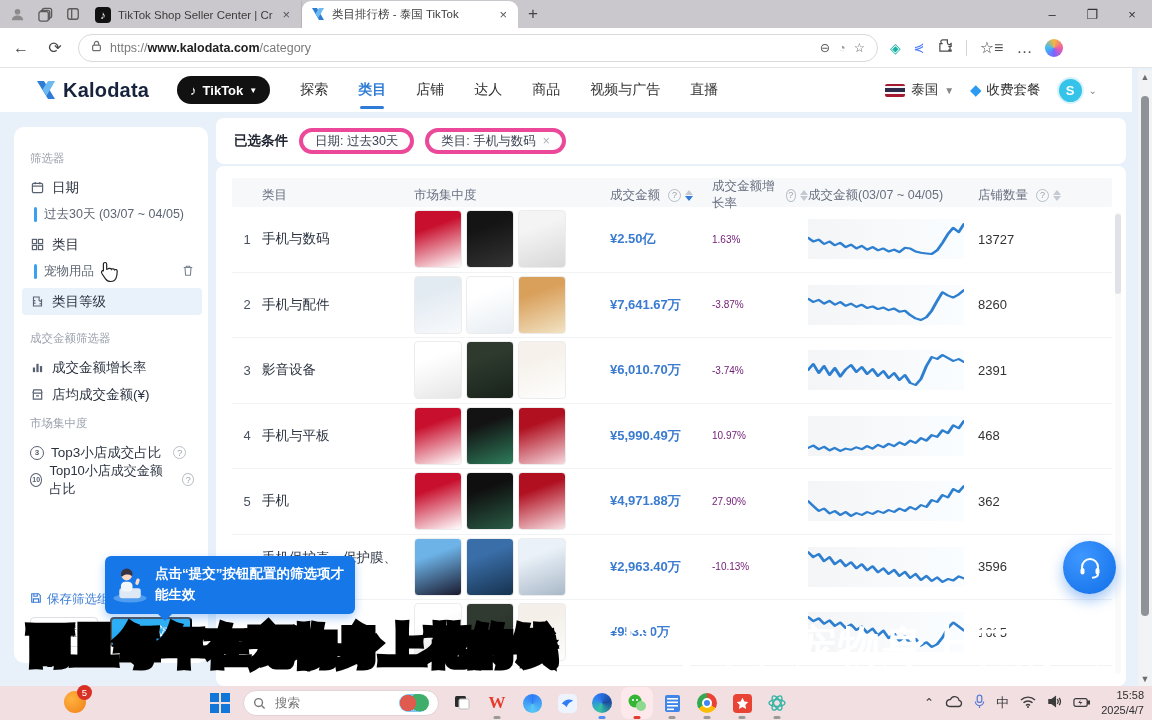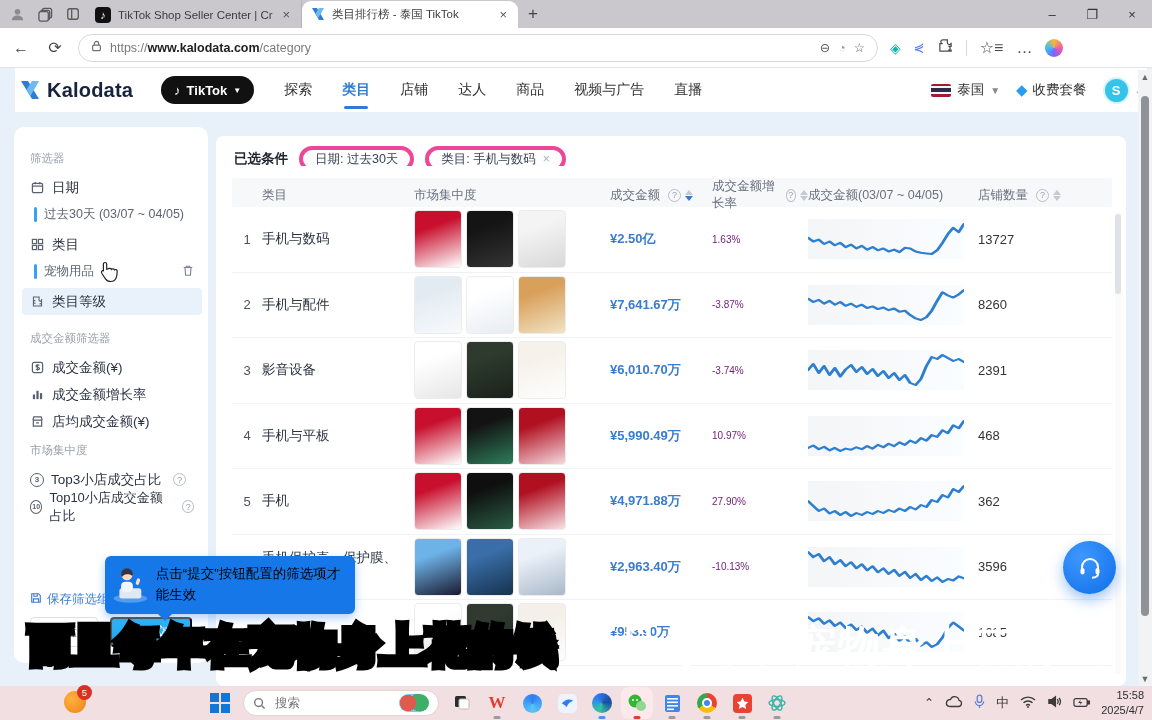--- a/index.html
+++ b/index.html
@@ -27,21 +27,21 @@
   .urlpill{height:28px;flex:0 0 800px;border:1px solid #d9d9d9;border-radius:14px;display:flex;align-items:center;padding:0 12px;gap:8px;font-size:12.5px;color:#7a7a7a}
   .urlpill .host{color:#1f1f1f;font-weight:bold}
   .urlpill .spacer{flex:1}
   .toolicons{display:flex;align-items:center;gap:13px;color:#4c4c4c}
   .divd{width:1px;height:16px;background:#d6d6d6}
   .copilot{width:18px;height:18px;border-radius:50%;background:conic-gradient(#f6b73c,#ef5da8,#7b61ff,#38bdf8,#f6b73c)}
   .ext-teal{color:#19b3a6;font-size:14px}
   .ext-kite{color:#4f7df7;font-size:13px}
 
   
-  .siteheader{position:absolute;top:68px;left:15px;width:1132px;height:44px;background:#fff;display:flex;align-items:center;padding:0 4px}
+  .siteheader{position:absolute;top:68px;left:0;width:1132px;height:44px;background:#fff;display:flex;align-items:center;padding:0 35px}
   .brand{display:flex;align-items:center;gap:6px}
   .brand .word{font-size:20px;font-weight:bold;color:#17233d;letter-spacing:.2px}
   .tiktok-pill{margin-left:28px;background:#111;color:#fff;border-radius:16px;height:28px;display:flex;align-items:center;gap:6px;padding:0 13px;font-size:13px;font-weight:bold}
   .mainnav{display:flex;gap:30px;margin-left:30px;font-size:14px;color:#333}
   .mainnav .nitem{position:relative;height:44px;display:flex;align-items:center;cursor:pointer}
   .mainnav .nitem.active{color:#2f7cd6;font-weight:bold}
   .mainnav .nitem.active::after{content:"";position:absolute;left:2px;right:2px;bottom:3px;height:3px;border-radius:2px;background:#2f7cd6}
   .hdr-right{margin-left:auto;display:flex;align-items:center;gap:16px;font-size:13.5px;color:#333}
   .flag{width:20px;height:13px;display:flex;flex-direction:column;border-radius:2px;overflow:hidden}
   .flag div{flex:1}
@@ -62,21 +62,21 @@
   .ssub .trash{margin-left:auto;color:#7b8492}
   .sitem.hl{background:#e9f2fb;border-radius:4px;margin:0 -8px;padding:0 8px}
   .qmark{width:13px;height:13px;border:1px solid #b9bfc8;border-radius:50%;font-size:9px;color:#9aa2ad;display:inline-flex;align-items:center;justify-content:center;margin-left:5px}
   .numcirc{width:14px;height:14px;border:1.4px solid #586170;border-radius:50%;font-size:8px;font-weight:bold;display:inline-flex;align-items:center;justify-content:center;color:#586170}
   .savelink{position:absolute;left:16px;bottom:55px;display:flex;align-items:center;gap:5px;color:#3a7bd5;font-size:12.5px}
   .btnrow{position:absolute;left:16px;right:16px;bottom:16px;display:flex;gap:12px}
   .btn-reset{width:68px;height:30px;border:1px solid #dcdfe4;border-radius:4px;background:#fff;font-size:13px;color:#3c4352;display:flex;align-items:center;justify-content:center}
   .btn-submit{flex:1;height:30px;border-radius:4px;background:linear-gradient(180deg,#33b5f6,#1ea2f0);color:#fff;font-size:13px;letter-spacing:4px;display:flex;align-items:center;justify-content:center}
 
   
-  .chipcard{position:absolute;left:216px;top:24px;width:910px;height:46px;background:#fff;border-radius:8px;display:flex;align-items:center;padding:0 18px;gap:11px}
+  .chipcard{position:absolute;left:216px;top:6px;width:910px;height:46px;background:#fff;border-radius:8px;display:flex;align-items:center;padding:0 18px;gap:11px}
   .chipcard .lbl{font-size:13.5px;font-weight:bold;color:#1f2430}
   .chip{height:26px;border:4px solid #ec4899;border-radius:13px;background:#fdfdfd;display:flex;align-items:center;padding:0 12px;font-size:12.5px;color:#3c4352;gap:7px}
   .chip .x{color:#a9b0ba;font-size:12px}
 
   
   .tablecard{position:absolute;left:216px;top:54px;width:910px;height:520px;background:#fff;border-radius:8px;padding:12px 14px 0 16px;overflow:hidden}
   .tgrid{display:grid;grid-template-columns:30px 152px 196px 102px 96px 170px 1fr;align-items:center}
   .thead{background:#f7f8fa;height:29px;font-size:12.5px;color:#697081;border-radius:2px}
   .thead>div{display:flex;align-items:center;gap:3px}
   .sorts{display:inline-flex;flex-direction:column;gap:1px;margin-left:1px}
@@ -93,21 +93,21 @@
   .c-gr{font-size:10px;color:#701a75}
   .c-spark{padding-right:14px}
   .c-spark svg{display:block;width:100%;height:40px;background:linear-gradient(90deg,#f4f5f7,#fafdff)}
   .c-shop{font-size:13px;color:#333}
   .innerscroll{position:absolute;right:5px;top:46px;bottom:12px;width:6px;border-radius:3px;background:#fafafa}
   .innerscroll .th{position:absolute;top:2px;left:0;width:6px;height:80px;border-radius:3px;background:#dfe2e6}
 
   
   .tooltip{position:absolute;left:105px;top:444px;width:250px;height:58px;background:#1677e8;border-radius:6px;display:flex;align-items:center;padding:6px 10px 6px 6px;gap:6px;box-shadow:0 4px 10px rgba(22,119,232,.35);z-index:30}
   .tooltip::after{content:"";position:absolute;left:52px;bottom:-7px;width:0;height:0;border-left:8px solid transparent;border-right:8px solid transparent;border-top:8px solid #1677e8}
-  .tooltip .txt{color:#000000;font-size:13.5px;font-weight:normal;line-height:1.55}
+  .tooltip .txt{color:#ffffff;font-size:13.5px;font-weight:bold;line-height:1.55}
 
   
   .chatbtn{position:absolute;left:1063px;top:429px;width:53px;height:53px;border-radius:50%;background:radial-gradient(circle at 35% 30%,#3f97ff,#0f6fe8);box-shadow:0 6px 14px rgba(15,111,232,.4);display:flex;align-items:center;justify-content:center;z-index:25}
 
   
   .subtitle{position:absolute;left:0;right:0;top:506px;text-align:center;z-index:40;pointer-events:none}
   .subtitle span{position:relative;display:inline-block;font-size:42px;font-weight:900;letter-spacing:2px;font-family:"DejaVu Sans",sans-serif}
   .sub-stroke{color:#000;-webkit-text-stroke:9px #000;text-shadow:0 3px 2px rgba(0,0,0,.5)}
   .sub-fill{position:absolute;left:0;top:0;color:#fff;-webkit-text-stroke:0}
   .subwrap{position:relative;display:inline-block}
@@ -310,29 +310,20 @@
           <svg width="13" height="13" viewBox="0 0 16 16" fill="none" stroke="#586170" stroke-width="1.3">
               <path d="M6 2.5h4v2.6a1.7 1.7 0 1 0 3 0V7.7h-2.4a1.7 1.7 0 1 1 0 3H13v2.8H3V10h2.4a1.7 1.7 0 1 1 0-3H3V2.5h3z"></path>
             </svg>
         </span>
         <span>类目等级</span>
       </div>
 
       <div class="sec" style="margin-top:16px">成交金额筛选器</div>
       <div class="sitem">
         <span class="ic">
-          <svg width="13" height="13" viewBox="0 0 14 14" fill="none" stroke="#586170" stroke-width="1.3">
-              <rect x="1.5" y="1.5" width="11" height="11" rx="2"></rect>
-              <path d="M9 4.8c-.6-.7-3.6-1-3.6.8s3.8.6 3.8 2.5c0 1.7-3.1 1.6-3.9.7M7 3.4v7.2"></path>
-            </svg>
-        </span>
-        <span>成交金额(¥)</span>
-      </div>
-      <div class="sitem">
-        <span class="ic">
           <svg width="13" height="13" viewBox="0 0 14 14" fill="#586170">
               <rect x="2" y="7" width="2.4" height="5"></rect>
               <rect x="5.8" y="3" width="2.4" height="9"></rect>
               <rect x="9.6" y="5.5" width="2.4" height="6.5"></rect>
             </svg>
         </span>
 
         <span>成交金额增长率</span>
       </div>
       <div class="sitem">

